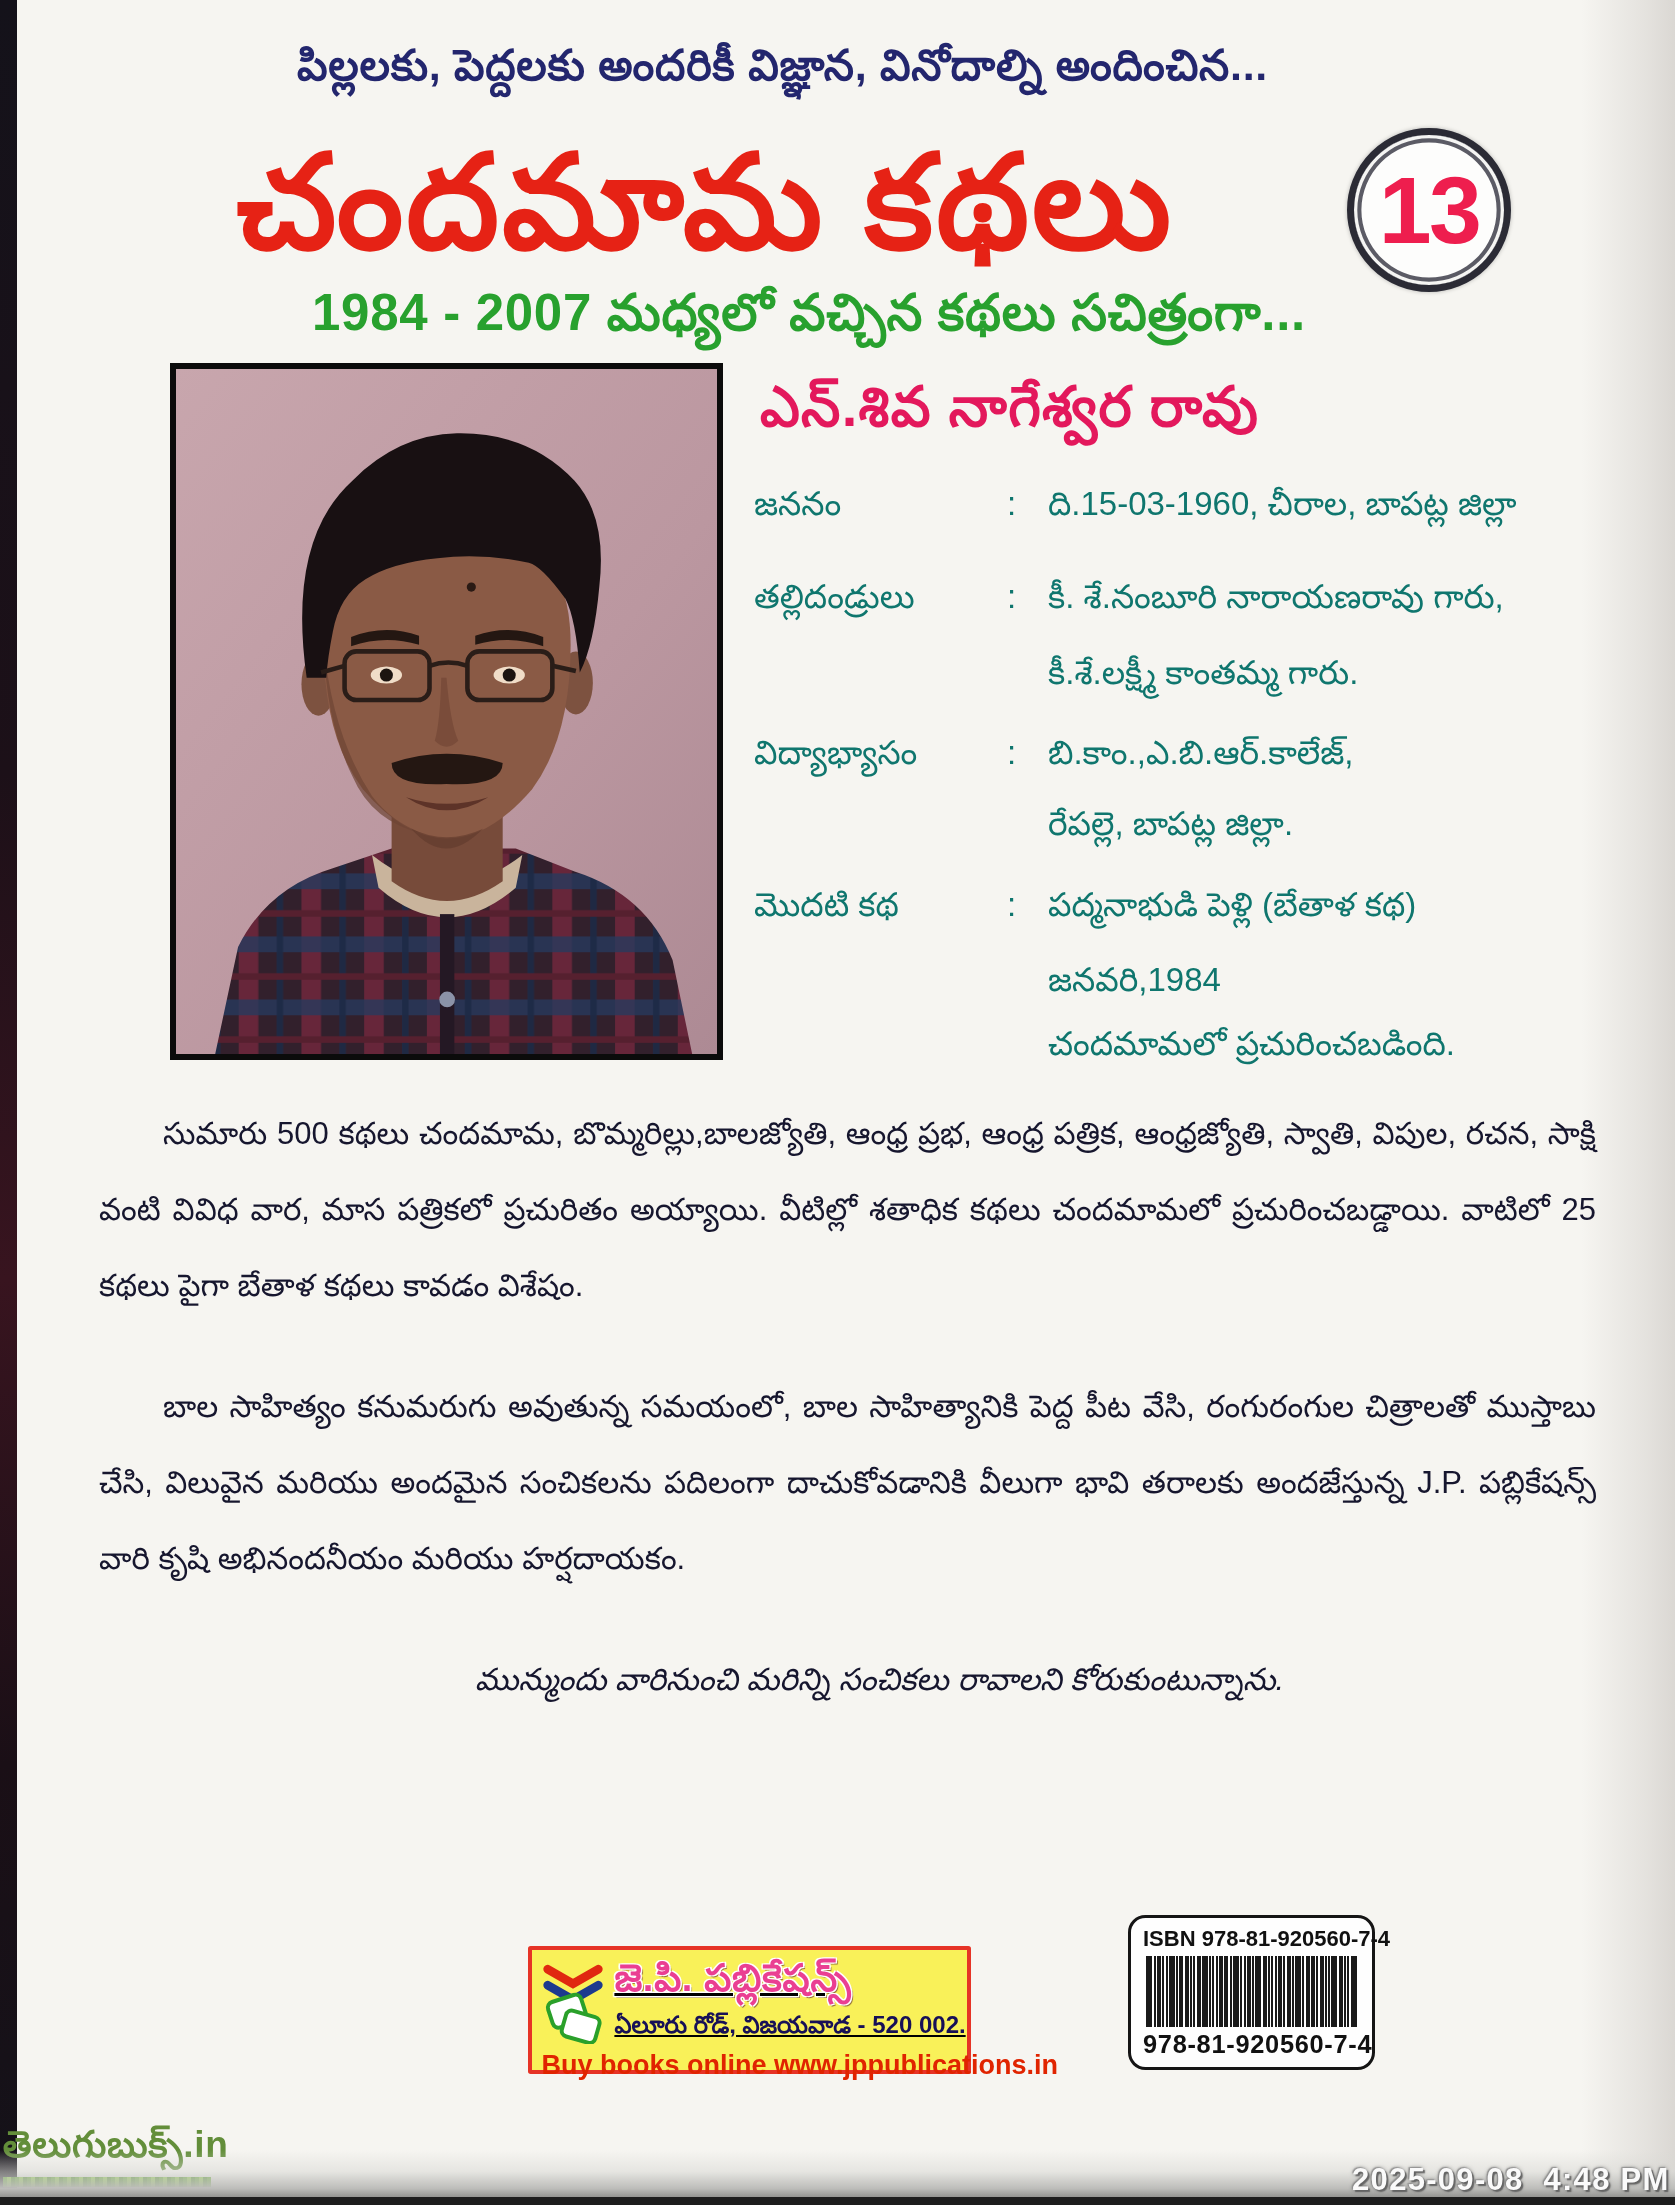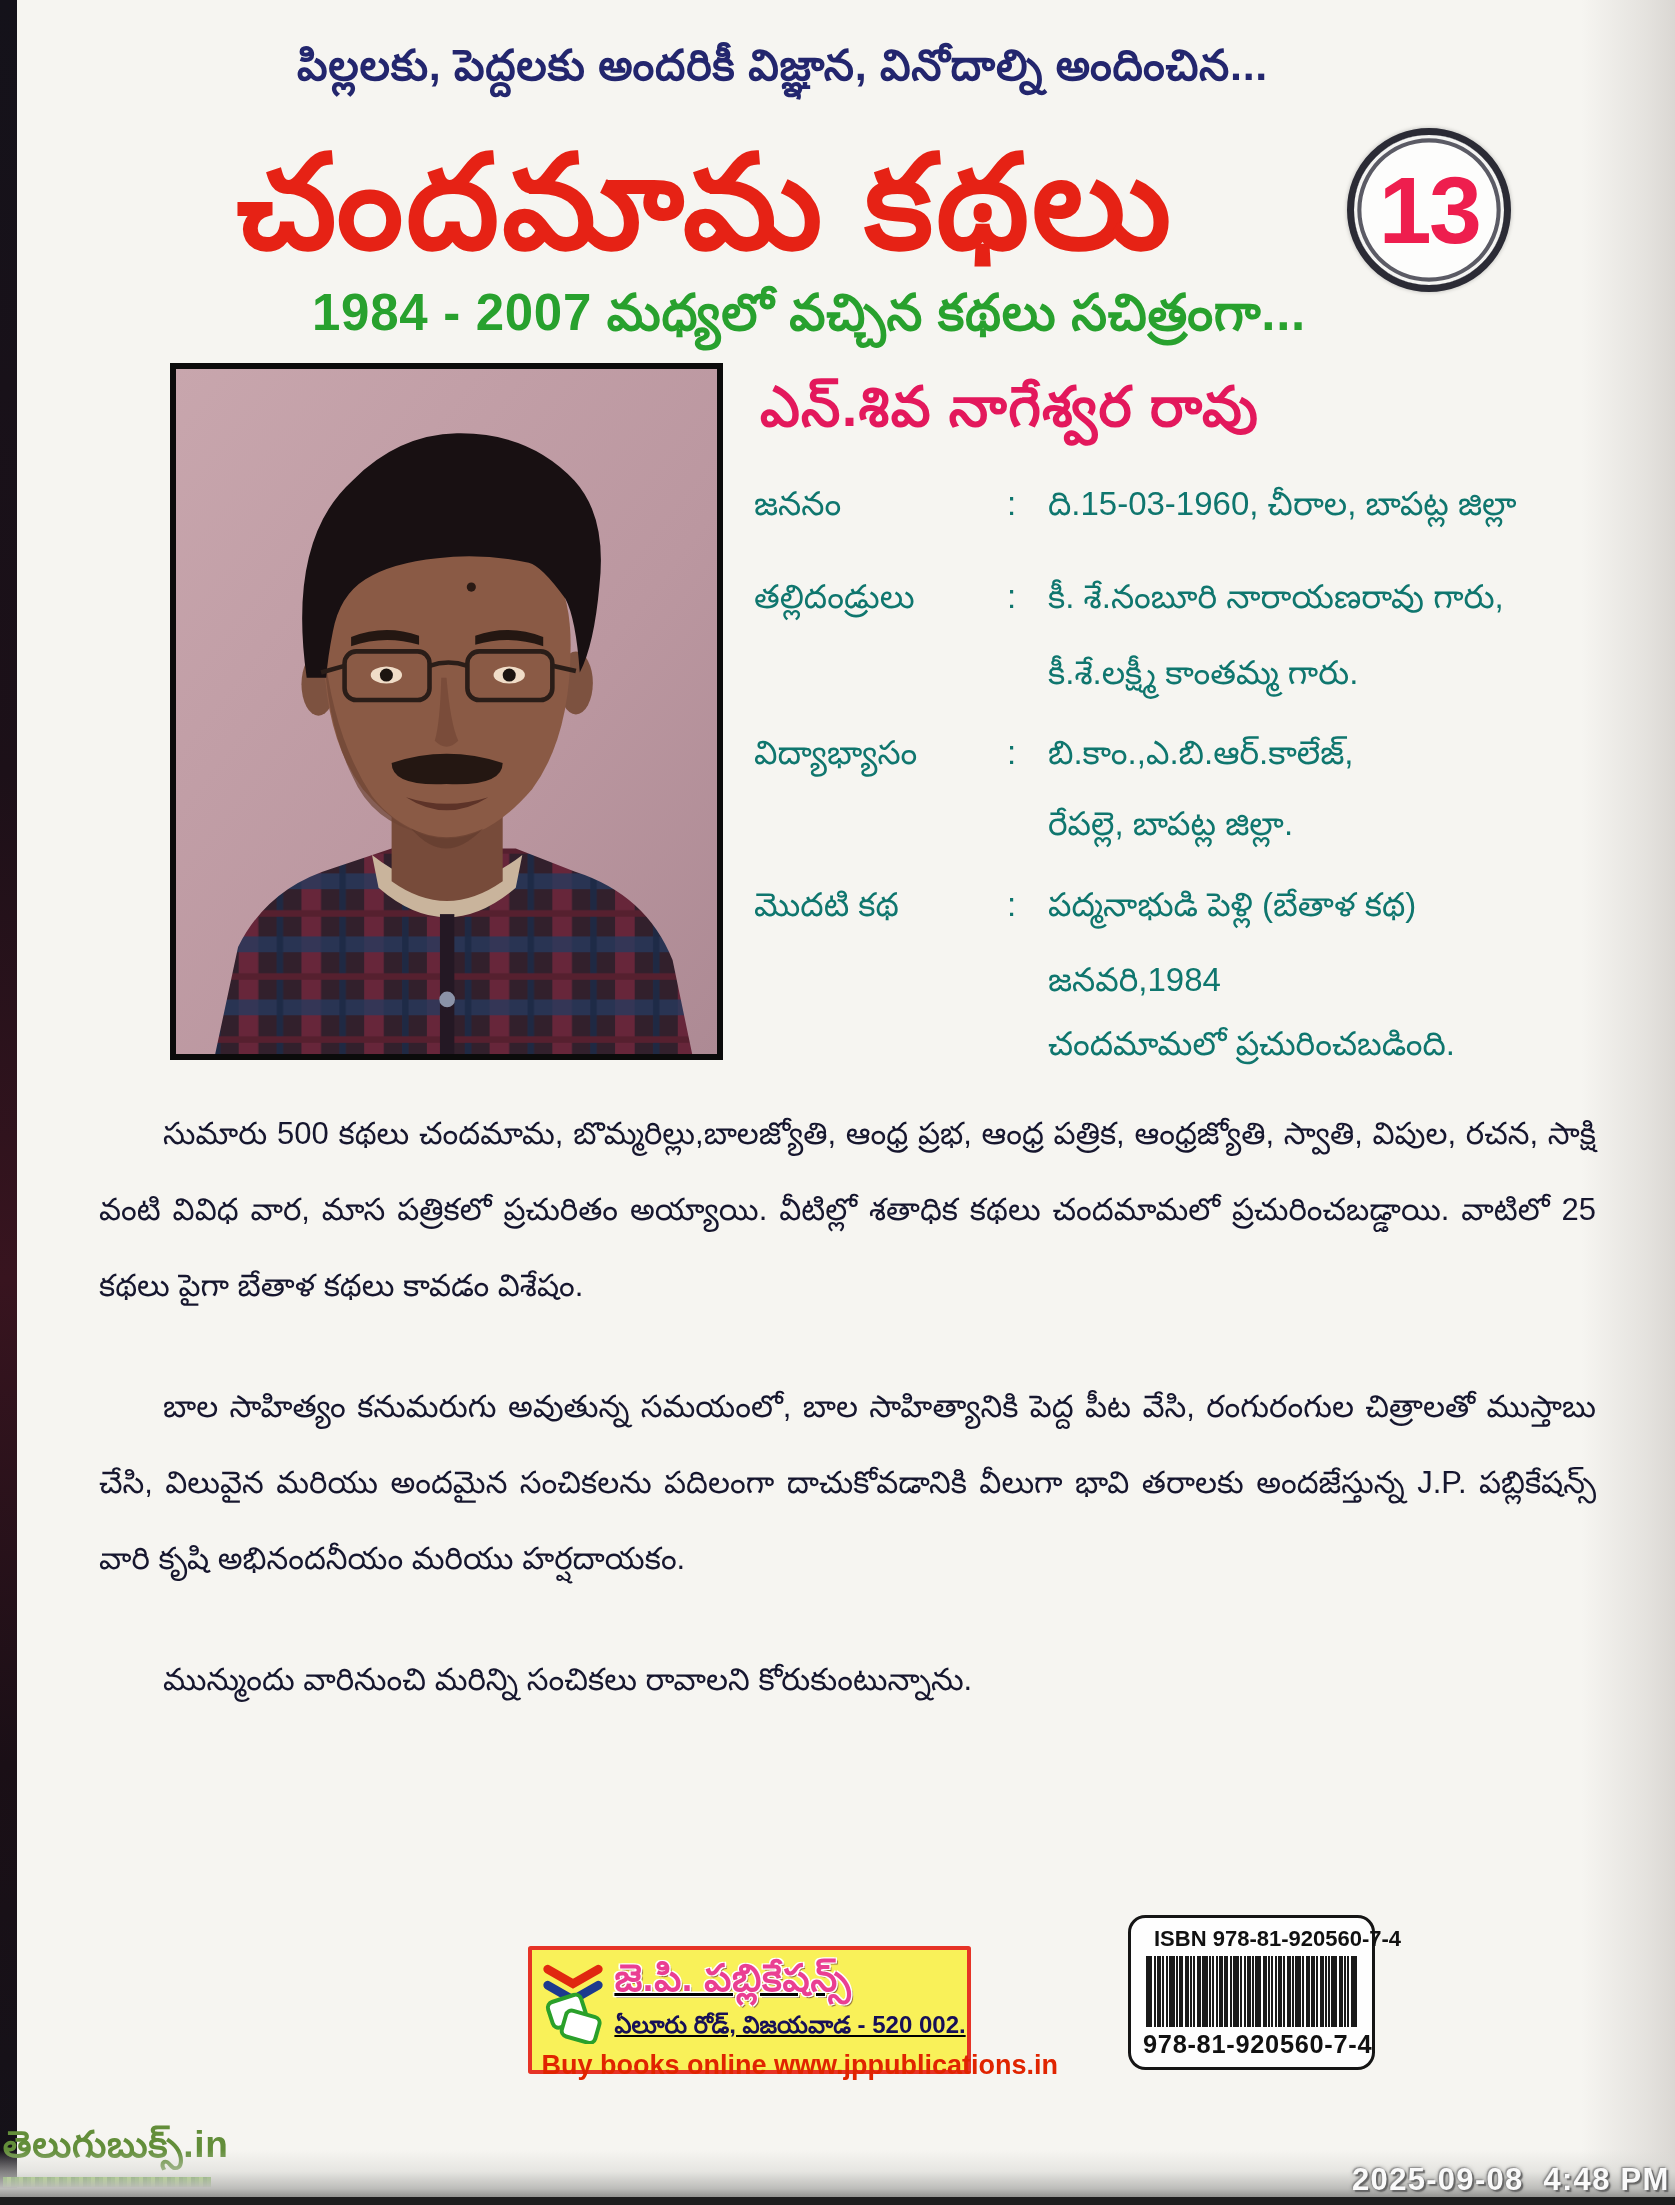--- a/index.html
+++ b/index.html
@@ -42,36 +42,36 @@
   .bio{position:absolute;left:754px;top:468px;width:895px;height:615px;
     font-size:33px;color:#0f766e;}
   .bio-line{position:absolute;left:0;width:100%;height:47px;white-space:nowrap;}
   .bio-line .bl{position:absolute;left:0;}
   .bio-line .bc{position:absolute;left:253px;}
   .bio-line .bv{position:absolute;left:294px;}
 
   
   .about{position:absolute;left:99px;top:1096px;width:1497px;color:#16162e;}
   .about p{font-size:31px;line-height:76px;text-align:justify;text-indent:64px;margin:0 0 45px 0;}
-  .about p:last-child{text-align:left;margin:0;}
+  .about p:last-child{text-align:center;margin:0;font-style:italic;}
 
   
   .pub-box{position:absolute;left:528px;top:1946px;width:443px;height:128px;box-sizing:border-box;
     background:#f9f159;border:4px solid #e63326;border-radius:2.7px;padding:6.7px 9.4px 5.3px 9.4px;}
   .pub-grid{display:grid;grid-template-columns:69px 1fr;grid-template-rows:auto auto;column-gap:4px;text-decoration:underline;}
   .pub-logo{grid-row:1 / span 2;align-self:center;}
   .pub-name{font-size:38px;font-weight:bold;color:#ea3f92;letter-spacing:0.7px;white-space:nowrap;
     text-shadow:-1.3px -1.3px 0 #fff,1.3px -1.3px 0 #fff,-1.3px 1.3px 0 #fff,1.3px 1.3px 0 #fff,2px 2px 0.7px rgba(60,0,30,.55);}
   .pub-addr{font-size:24px;font-weight:bold;color:#171057;margin-top:2.7px;white-space:nowrap;}
   .pub-web{font-size:27px;font-weight:bold;color:#e02400;text-align:center;margin-top:4px;white-space:nowrap;}
 
   
   .isbn-box{position:absolute;left:1128px;top:1915px;width:247px;height:155px;box-sizing:border-box;
     background:#fefefe;border:3.3px solid #151515;border-radius:17.4px;padding:8px 12px 5.3px 12px;text-align:center;}
-  .isbn-label{font-size:22px;font-weight:bold;color:#111;white-space:nowrap;margin-left:11px;}
+  .isbn-label{font-size:22px;font-weight:bold;color:#111;white-space:nowrap;}
   .barcode{display:flex;justify-content:center;align-items:stretch;gap:1.3px;height:71px;margin:4px 0 2.7px 0;}
   .barcode i{display:block;background:#191919;}
   .isbn-number{font-size:25.4px;font-weight:bold;color:#111;letter-spacing:0.7px;white-space:nowrap;}
 
   
   .watermark{position:absolute;left:2.7px;top:2124px;width:227px;}
   .wm-site{font-size:37px;font-weight:bold;color:#638e3a;letter-spacing:0.7px;white-space:nowrap;}
   .wm-leaf{width:208px;height:10px;margin:2px 0 1.3px 0;
     background:repeating-linear-gradient(90deg,#55a818 0 4px,#86d431 4px 8px,#3f8c10 8px 12px);}
   .wm-store{font-size:17.4px;font-weight:bold;color:#2f3fae;letter-spacing:4px;white-space:nowrap;}

